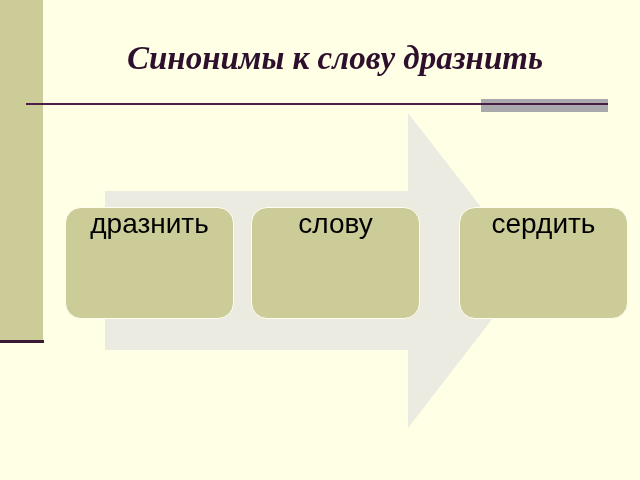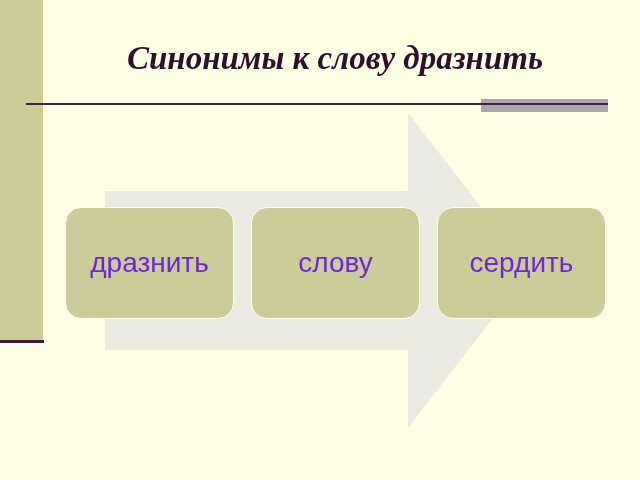--- a/index.html
+++ b/index.html
@@ -4,21 +4,21 @@
 <style>
   html,body{margin:0;padding:0;}
   body{width:640px;height:480px;background:#ffffe5;position:relative;overflow:hidden;font-family:"Liberation Sans",sans-serif;}
   .side-bar{position:absolute;left:0;top:0;width:43px;height:340px;background:#cccc99;}
   .side-line{position:absolute;left:0;top:340px;width:44px;height:3px;background:#3b1a36;}
   .title{position:absolute;left:0;top:40px;width:670px;text-align:center;font-family:"Liberation Serif",serif;font-style:italic;font-weight:bold;font-size:33px;color:#2e0f2c;}
   .rule{position:absolute;left:26px;top:103px;width:582px;height:2px;background:#4a1d44;}
   .rule-accent{position:absolute;left:481px;top:99px;width:127px;height:13px;background:#a9a9ad;}
   .rule-over{position:absolute;left:481px;top:103px;width:127px;height:2px;background:#4a1d44;}
   .arrow{position:absolute;left:0;top:0;width:640px;height:480px;}
-  .box{position:absolute;top:207px;width:169px;height:112px;background:#cccc99;border:1.5px solid #fffff0;border-radius:16px;display:flex;align-items:center;justify-content:center;color:#6d28d9;font-size:28px;box-sizing:border-box;}
+  .box{position:absolute;top:207px;width:169px;height:112px;background:#cccc99;border:1.5px solid #fffff0;border-radius:16px;display:flex;justify-content:center;color:#000000;font-size:28px;box-sizing:border-box;}
 </style>
 </head>
 <body>
 
 <div class="side-bar"></div>
 <div class="side-line"></div>
 
 <div class="title">Синонимы к слову дразнить</div>
 
 <div class="rule"></div>
@@ -28,15 +28,15 @@
 <svg class="arrow" viewBox="0 0 640 480">
   <polygon points="105,191 408,191 408,113 530,270 408,428 408,350 105,350" fill="#ebebe1"></polygon>
 </svg>
 
 <div class="box" style="left:65px;">
   <span>дразнить</span>
 </div>
 <div class="box" style="left:251px;">
   <span>слову</span>
 </div>
-<div class="box" style="left:437px;">
+<div class="box" style="left:459px;">
   <span>сердить</span>
 </div>
 
 </body></html>

